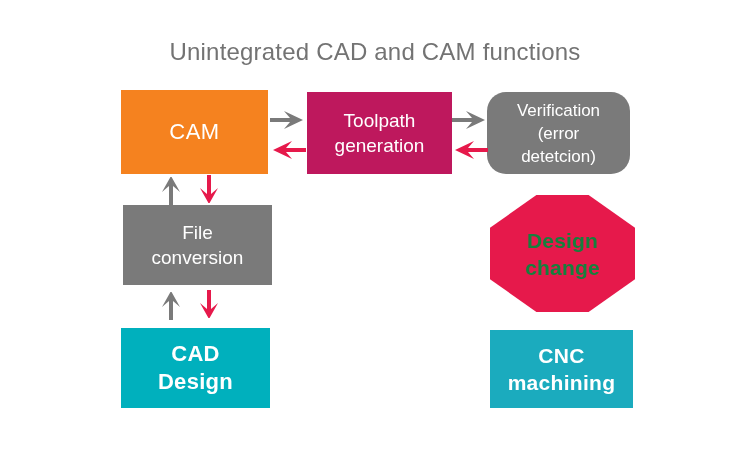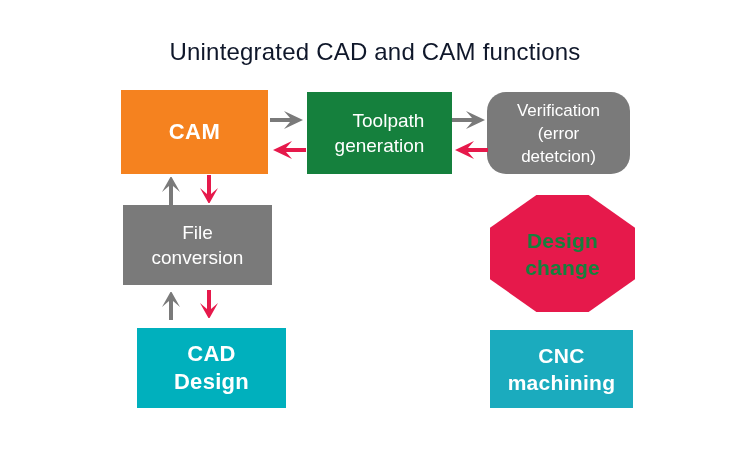--- a/index.html
+++ b/index.html
@@ -18,51 +18,50 @@
     overflow: hidden;
   }
   .title {
     position: absolute;
     left: 0;
     top: 36px;
     width: 750px;
     text-align: center;
     font-size: 24px;
     font-weight: 400;
-    color: #0f172a;
+    color: #737373;
     letter-spacing: 0.2px;
     line-height: 32px;
   }
   .node {
     position: absolute;
     display: flex;
     align-items: center;
     justify-content: center;
     text-align: center;
     color: #ffffff;
     box-sizing: border-box;
   }
   .node-label {
     display: block;
     white-space: pre-line;
   }
   .node-cam {
     left: 121px; top: 90px; width: 147px; height: 84px;
     background: #F5821F;
     font-size: 22px;
-    font-weight: bold;
+    font-weight: normal;
     letter-spacing: 0.5px;
   }
   .node-toolpath {
     left: 307px; top: 92px; width: 145px; height: 82px;
-    background: #15803d;
+    background: #be185d;
     font-size: 19px;
     font-weight: 400;
     line-height: 25px;
-    text-align: right;
   }
   .node-verification {
     left: 487px; top: 92px; width: 143px; height: 82px;
     background: #7A7A7A;
     font-size: 17px;
     font-weight: 400;
     line-height: 23px;
     border-radius: 19px;
   }
   .node-fileconv {
@@ -72,21 +71,20 @@
     font-weight: 400;
     line-height: 25px;
   }
   .node-cad {
     left: 121px; top: 328px; width: 149px; height: 80px;
     background: #00B0BD;
     font-size: 22px;
     font-weight: bold;
     line-height: 28px;
     letter-spacing: 0.3px;
-    margin-left: 16px;
   }
   .node-cnc {
     left: 490px; top: 330px; width: 143px; height: 78px;
     background: #1BABBE;
     font-size: 21px;
     font-weight: bold;
     line-height: 27px;
     letter-spacing: 0.3px;
   }
   .node-octagon {

